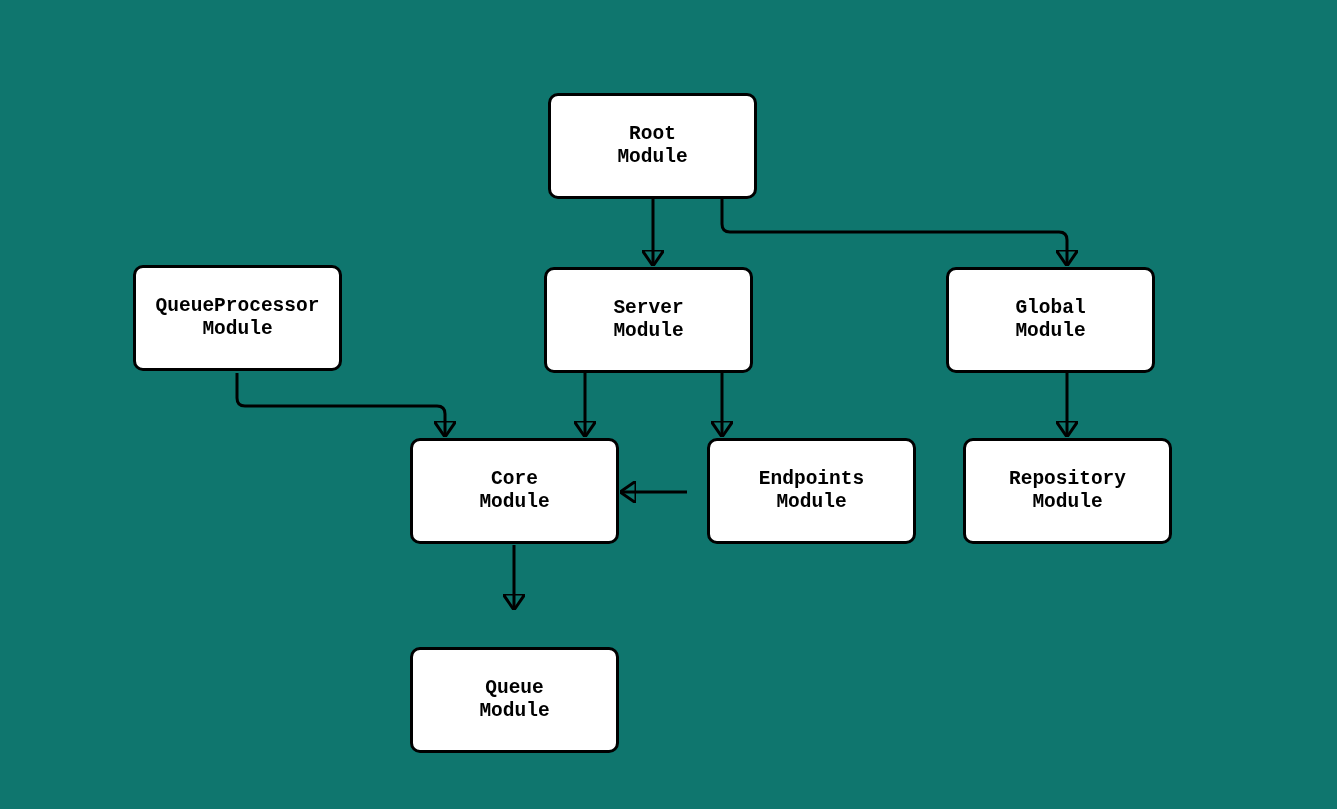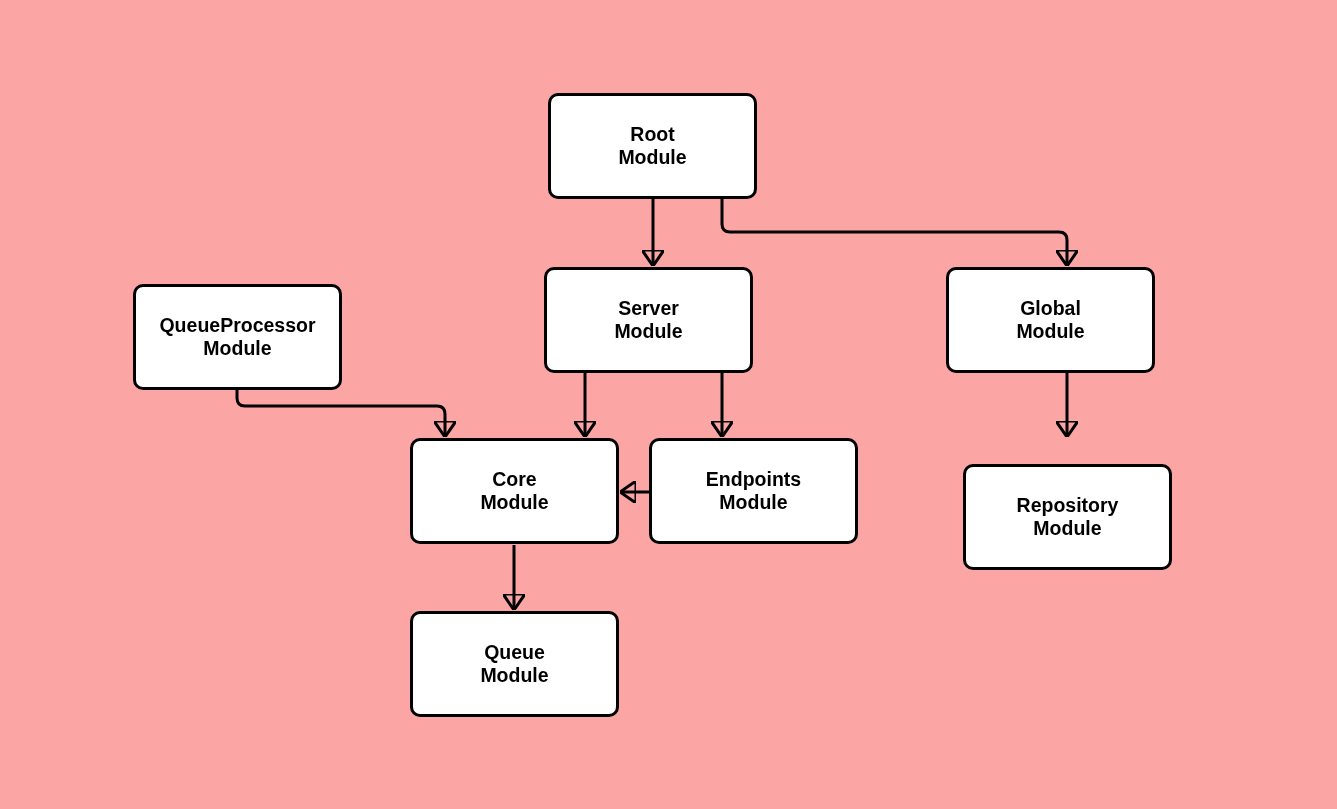--- a/index.html
+++ b/index.html
@@ -4,23 +4,23 @@
 <style>
   html, body {
     margin: 0;
     padding: 0;
     background: #ffffff;
   }
   .canvas {
     position: relative;
     width: 1337px;
     height: 809px;
-    background: #fca5a5;
+    background: #0f766e;
     overflow: hidden;
-    font-family: Liberation Sans, sans-serif;
+    font-family: Liberation Mono, monospace;
   }
   .edges {
     position: absolute;
     left: 0;
     top: 0;
     width: 1337px;
     height: 809px;
     display: block;
   }
   .edges path {
@@ -69,48 +69,48 @@
     <path d="M687,492 L621,492" marker-end="url(#arrow)"></path>
     <path d="M514,545 L514,609" marker-end="url(#arrow)"></path>
     <path d="M1067,373 L1067,436" marker-end="url(#arrow)"></path>
   </svg>
 
   <div class="node" style="left:548px; top:93px">
     <span class="label">Root
 Module</span>
   </div>
 
-  <div class="node" style="left:133px; top:284px">
+  <div class="node" style="left:133px; top:265px">
     <span class="label">QueueProcessor
 Module</span>
   </div>
 
   <div class="node" style="left:544px; top:267px">
     <span class="label">Server
 Module</span>
   </div>
 
   <div class="node" style="left:946px; top:267px">
     <span class="label">Global
 Module</span>
   </div>
 
   <div class="node" style="left:410px; top:438px">
     <span class="label">Core
 Module</span>
   </div>
 
-  <div class="node" style="left:649px; top:438px">
+  <div class="node" style="left:707px; top:438px">
     <span class="label">Endpoints
 Module</span>
   </div>
 
-  <div class="node" style="left:963px; top:464px">
+  <div class="node" style="left:963px; top:438px">
     <span class="label">Repository
 Module</span>
   </div>
 
-  <div class="node" style="left:410px; top:611px">
+  <div class="node" style="left:410px; top:647px">
     <span class="label">Queue
 Module</span>
   </div>
 
 </div>
 
 </body></html>

